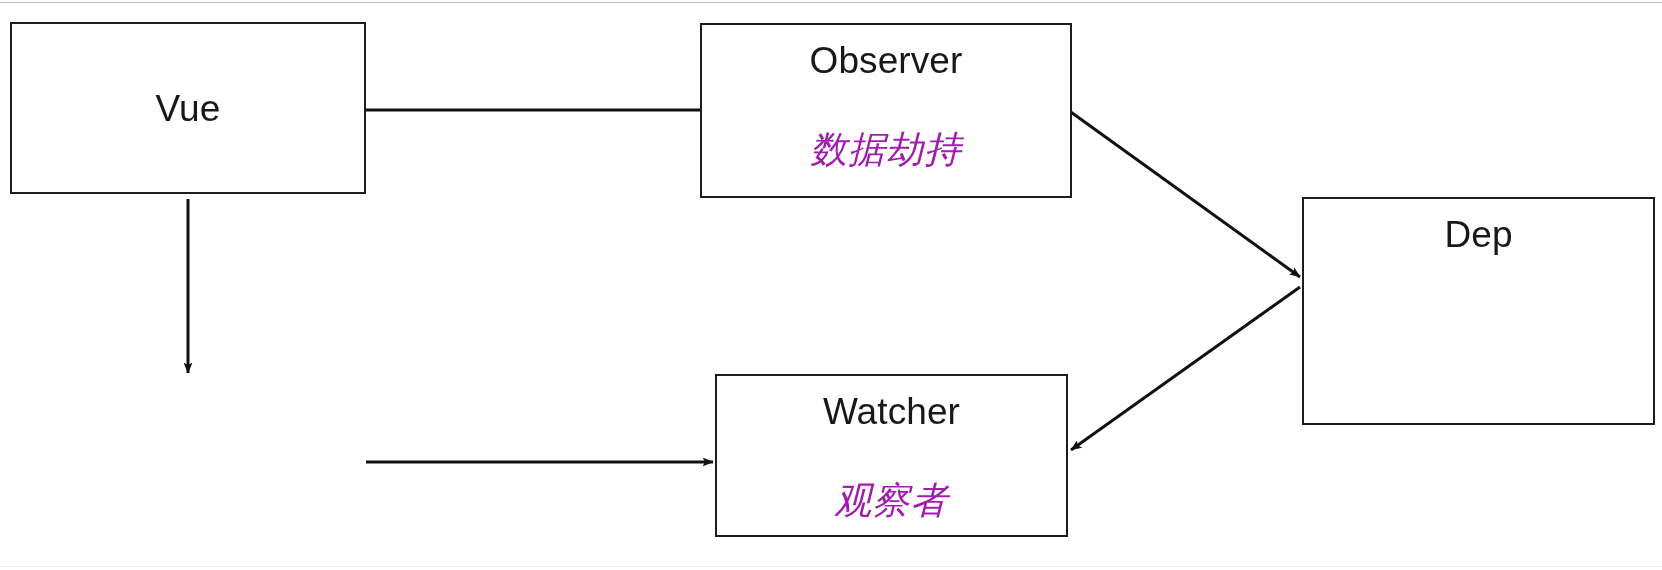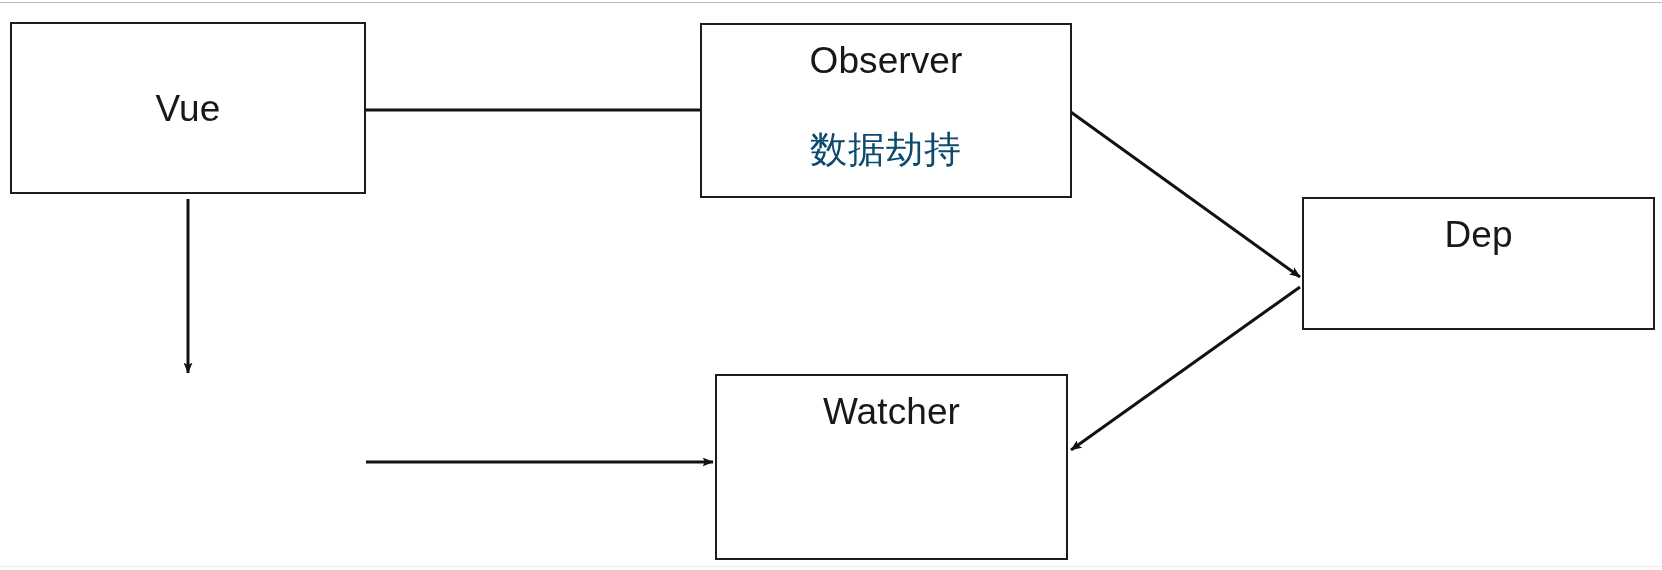--- a/index.html
+++ b/index.html
@@ -54,42 +54,43 @@
   .node .title {
     font-size: 37px;
     line-height: 1;
     color: #16181a;
     letter-spacing: 0.1px;
     white-space: nowrap;
   }
   .node .subtitle {
     font-size: 37px;
     line-height: 1;
-    color: #0c4a6e;
+    color: #a21caf;
     letter-spacing: 1px;
     white-space: nowrap;
+    font-style: italic;
   }
   .node.two-line .title {
     margin-top: 17px;
   }
   .node.two-line .subtitle {
     margin-top: 52px;
   }
   .node.one-line {
     justify-content: center;
   }
   .node.one-line .title {
     margin-top: 0;
   }
   
   #node-vue      { left: 10px;   top: 22px;  width: 356px; height: 172px; }
   #node-observer { left: 700px;  top: 23px;  width: 372px; height: 175px; }
-  #node-dep      { left: 1302px; top: 197px; width: 353px; height: 133px; }
+  #node-dep      { left: 1302px; top: 197px; width: 353px; height: 228px; }
   #node-compiler { left: 11px;   top: 375px; width: 355px; height: 175px; }
-  #node-watcher  { left: 715px;  top: 374px; width: 353px; height: 186px; }
+  #node-watcher  { left: 715px;  top: 374px; width: 353px; height: 163px; }
 </style>
 </head>
 <body>
 
 <div id="canvas">
 
   <div class="top-rule"></div>
   <div class="bottom-rule"></div>
 
   <svg id="edges" viewBox="0 0 1662 570" width="1662" height="570">
@@ -129,15 +130,16 @@
     <div class="subtitle">数据劫持</div>
   </div>
 
   <div class="node two-line" id="node-dep">
     <div class="title">Dep</div>
   </div>
 
 
   <div class="node two-line" id="node-watcher">
     <div class="title">Watcher</div>
+    <div class="subtitle">观察者</div>
   </div>
 
 </div>
 
 </body></html>

